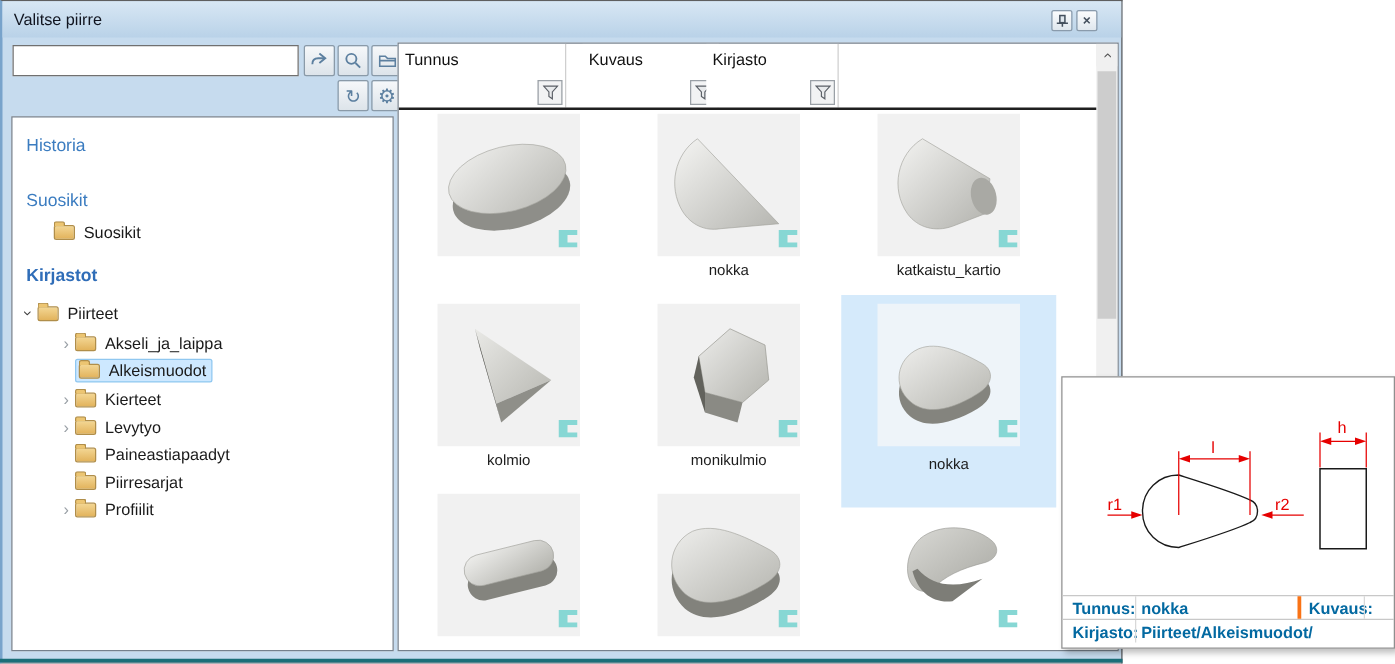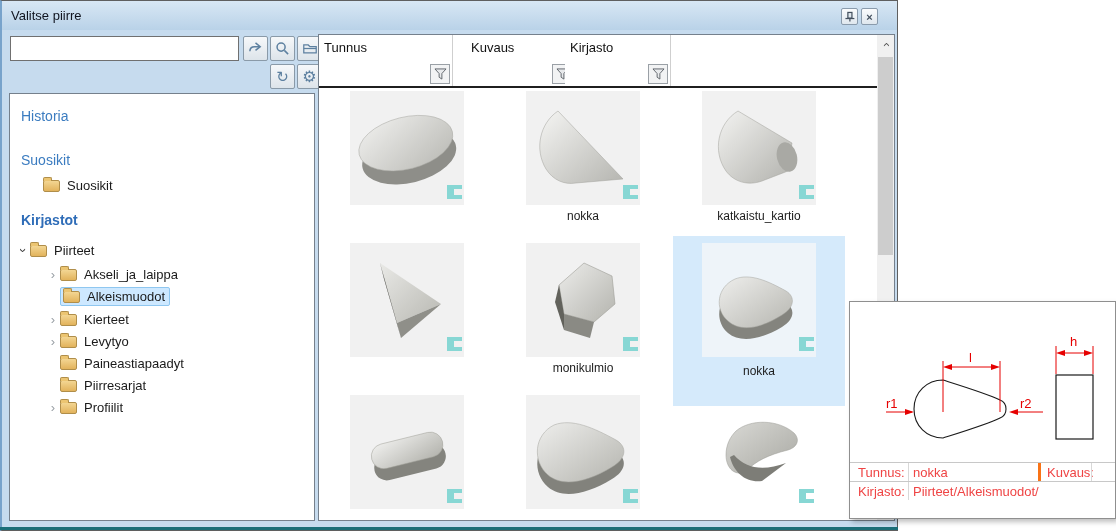--- a/index.html
+++ b/index.html
@@ -61,21 +61,21 @@
   
   #vscroll { position:absolute; right:0; top:0; width:17px; height:485px; background:#f0f0f0; }
   #vs-up { position:absolute; top:0; left:0; width:17px; height:18px; background:#f0f0f0;
            display:flex; align-items:center; justify-content:center; color:#505050; }
   #vs-up span { display:inline-block; transform:rotate(-90deg); font-size:13px; }
   #vs-thumb { position:absolute; top:22px; left:1px; width:15px; height:198px; background:#cdcdcd; }
 
   
   #preview { position:absolute; left:849px; top:301px; width:267px; height:218px; background:#fff;
              border:1px solid #8f8f8f; box-shadow:3px 3px 5px rgba(0,0,0,0.25); z-index:50; }
-  #preview-table { position:absolute; left:0; bottom:18px; width:100%; font-size:13px; color:#ef4444; }
+  #preview-table { position:absolute; left:0; bottom:4px; width:100%; font-size:13px; color:#0369a1;font-weight:bold; }
   .pv-row { display:flex; border-top:1px solid #c8c8c8; height:19px; align-items:center; }
   .pv-label { width:58px; padding-left:8px; flex:none; }
   .pv-val { width:130px; padding-left:4px; flex:none; border-left:1px solid #d8d8d8; height:100%; display:flex; align-items:center; }
   .pv-label2 { width:53px; padding-left:6px; flex:none; border-left:3px solid #f97316; height:100%; display:flex; align-items:center; }
   .pv-val2 { flex:1; border-left:1px solid #d8d8d8; height:100%; }
 
   .dim-text { font-family:"Liberation Sans",sans-serif; font-size:13px; fill:#e60000; }
 </style>
 </head>
 <body>
@@ -297,20 +297,21 @@
             <polygon points="30,20 91,61 47,80" fill="url(#g4)"></polygon>
             <polygon points="47,80 91,61 51,95" fill="#8f8f89"></polygon>
             <polygon points="30,20 47,80 51,95 34,36" fill="#45453f"></polygon>
           </svg>
           <span class="badge">
             <svg width="17" height="14" viewBox="0 0 17 14">
                 <path d="M2 0 H17 V4 H9 V10 H17 V14 H2 Z" fill="#87d7d4"></path>
               </svg>
           </span>
         </div>
+        <div class="cell-label">kolmio</div>
       </div>
 
       <div class="cell" style="left:178px; top:205px">
         <div class="thumb">
           <svg width="114" height="114" viewBox="0 0 114 114">
             <defs>
                 <linearGradient id="g5" x1="0" y1="0" x2="1" y2="1">
               <stop offset="0" stop-color="#ececea"></stop>
                   <stop offset="1" stop-color="#b4b4ae"></stop>
                 </linearGradient>

